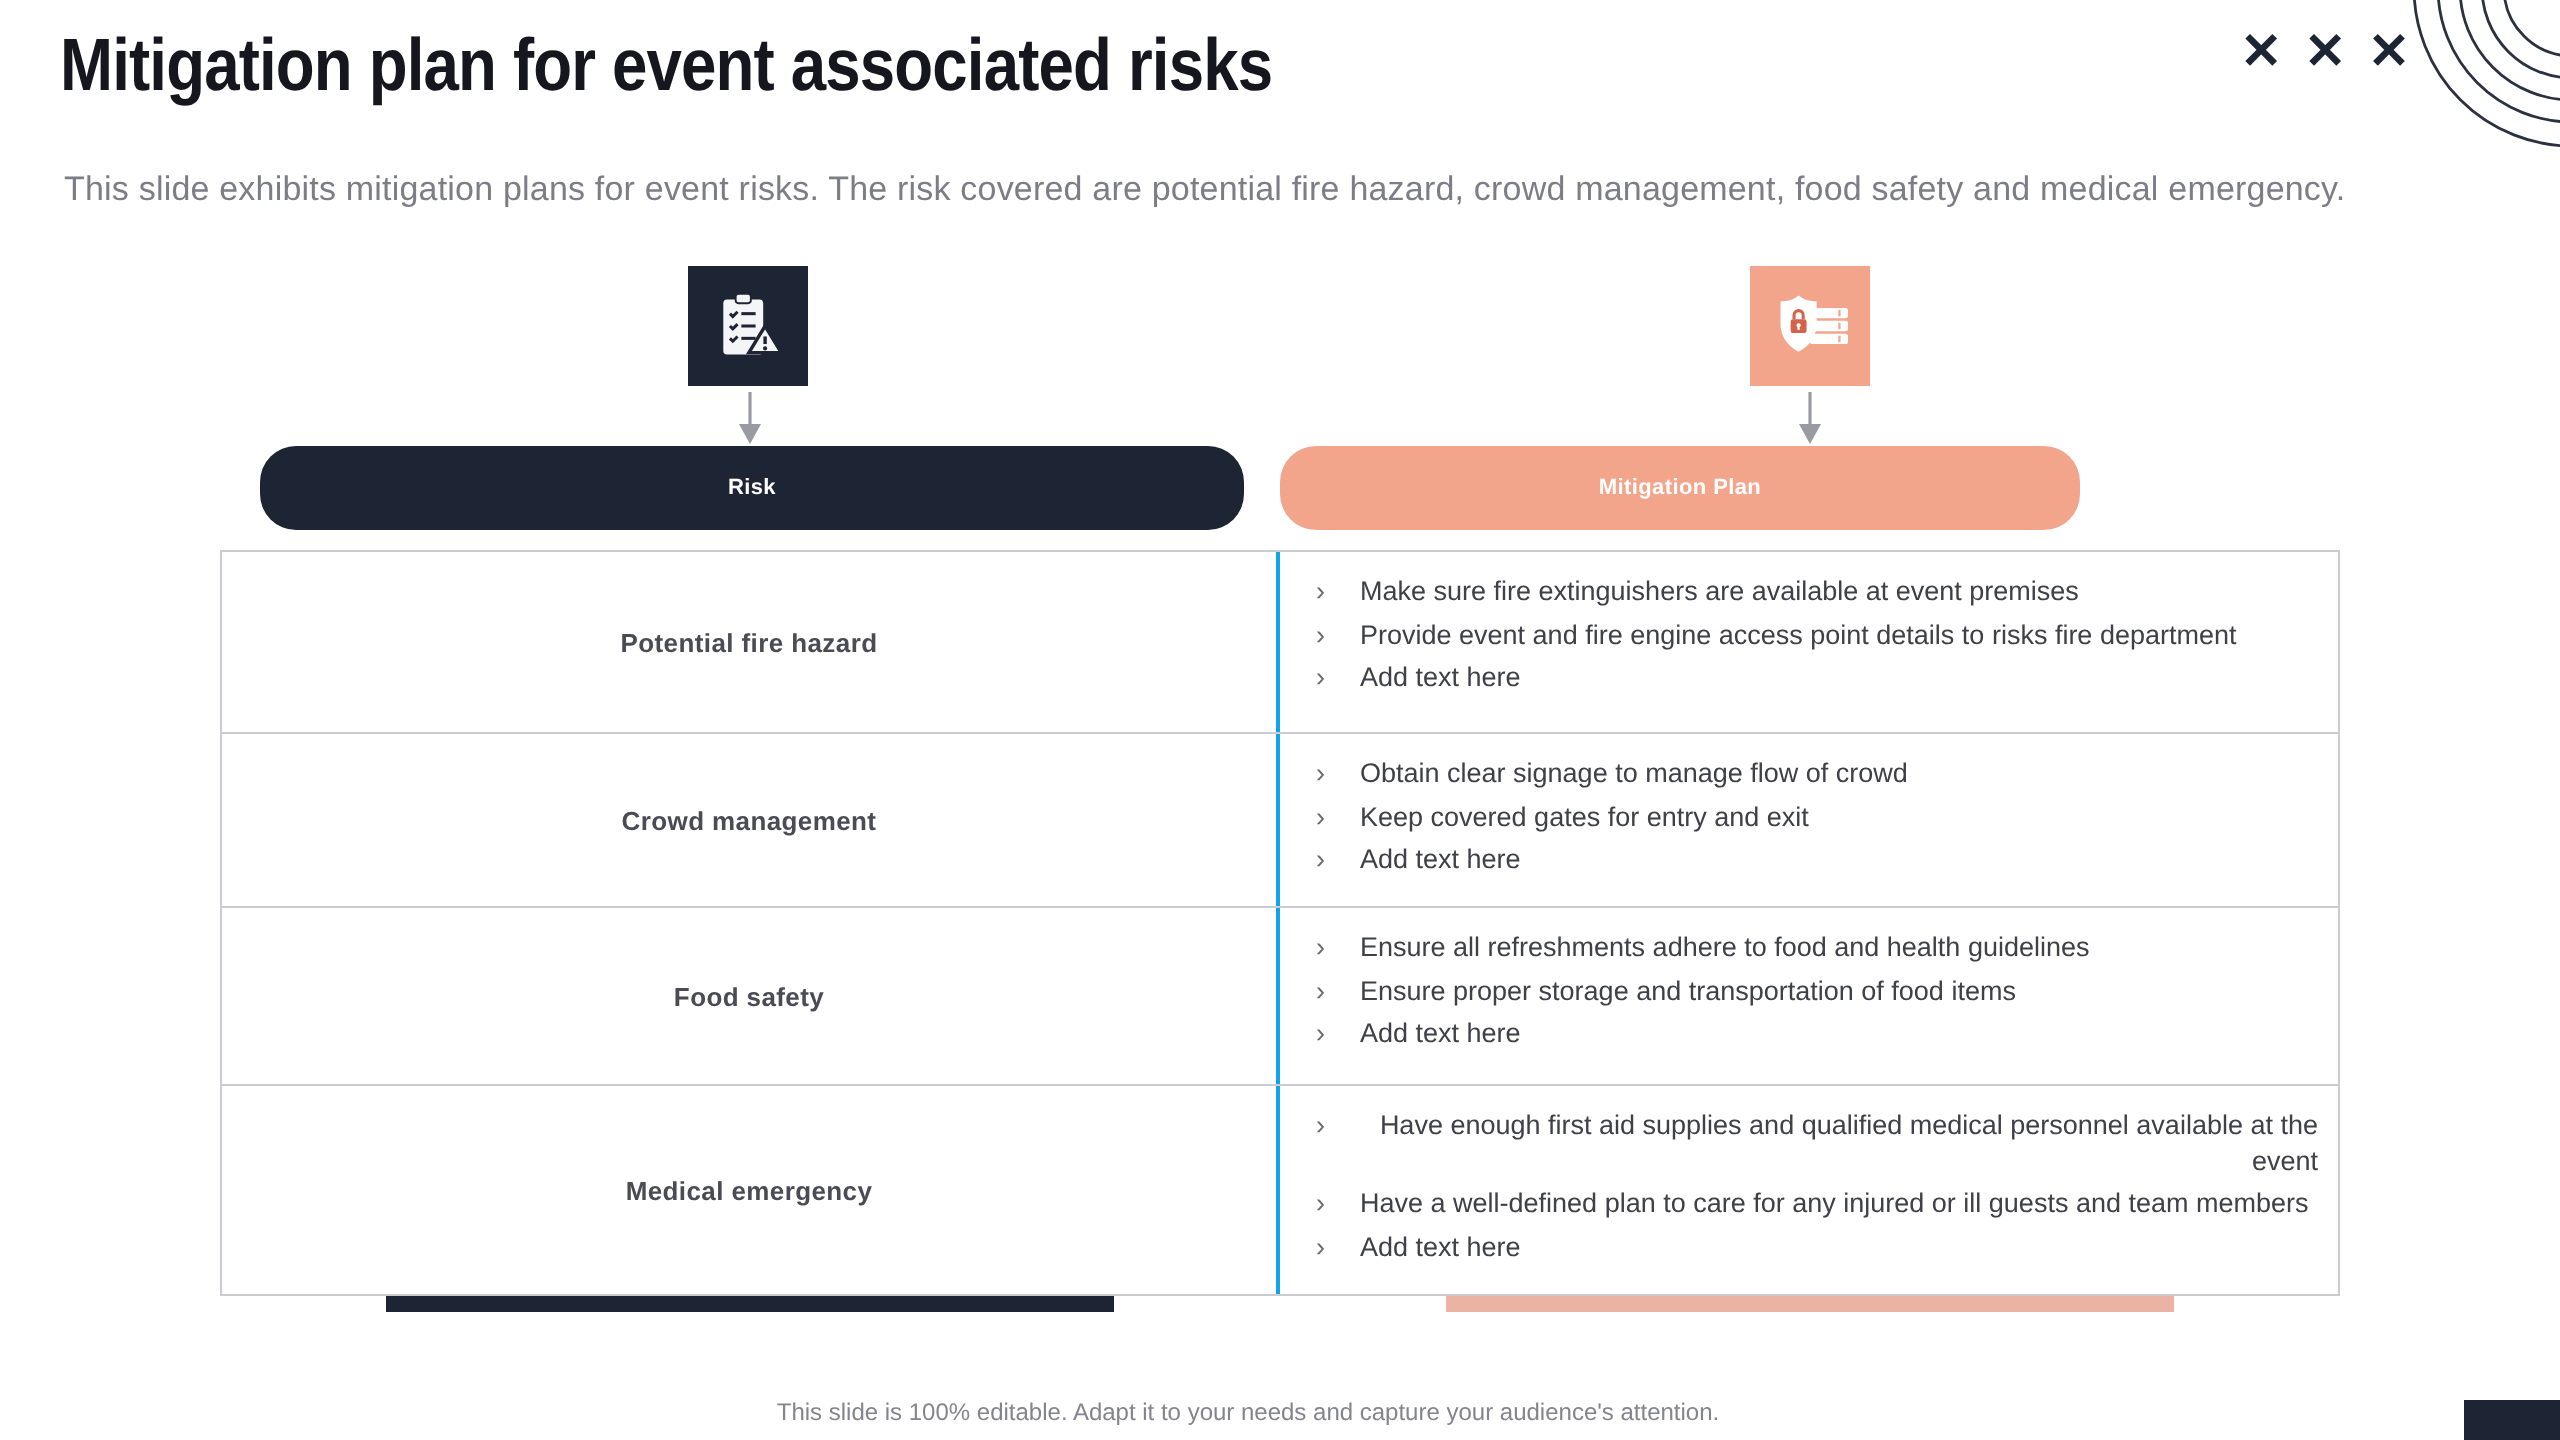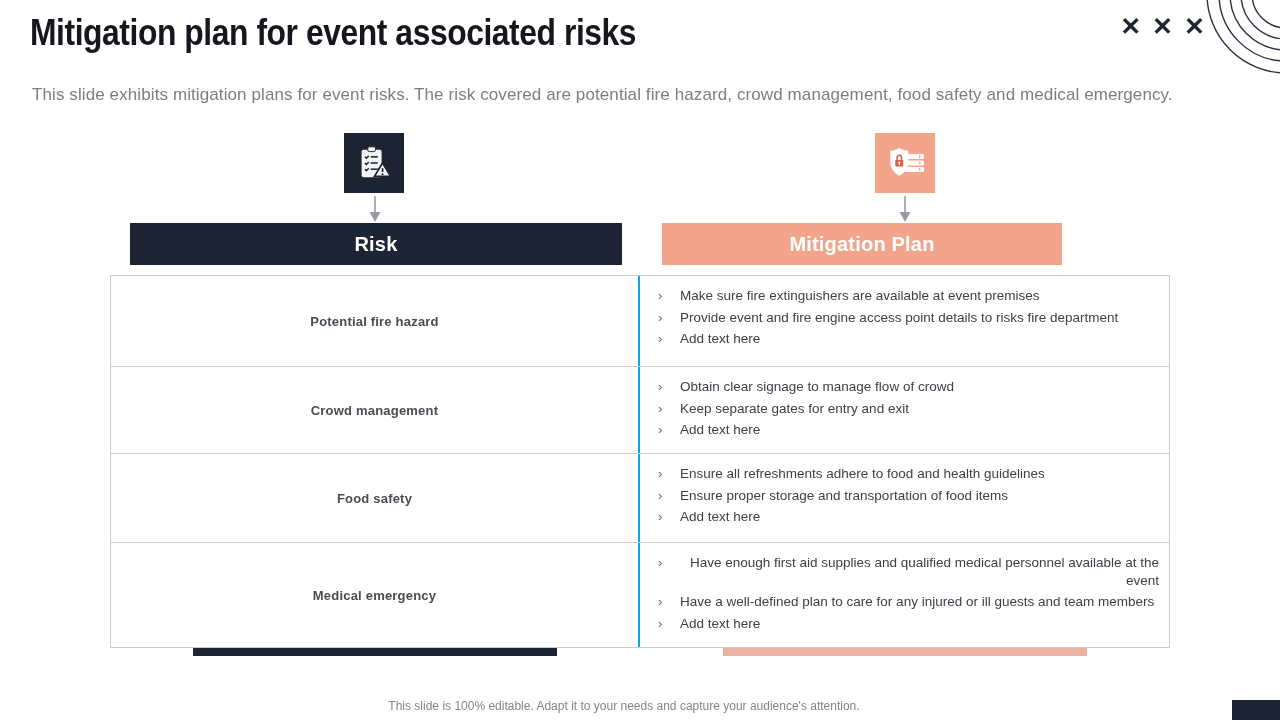--- a/index.html
+++ b/index.html
@@ -42,24 +42,24 @@
   .icon-box.dark  { left: 344px; background: #1d2433; }
   .icon-box.salmon{ left: 875px; background: #f3a58c; }
   .down-arrow { position: absolute; top: 196px; }
   .down-arrow.a1 { left: 367px; }
   .down-arrow.a2 { left: 897px; }
 
   
   .col-header {
     position: absolute; top: 223px; height: 42px;
     display: flex; align-items: center; justify-content: center;
-    color: #ffffff; font-size: 20px; font-weight: 700; letter-spacing: 0.2px;
+    color: #ffffff; font-size: 11px; font-weight: 700; letter-spacing: 0.2px; border-radius: 18px;
   }
   .col-header.risk      { left: 130px; width: 492px; background: #1d2433; }
-  .col-header.mitigation{ left: 662px; width: 400px; background: #f3a58c; }
+  .col-header.mitigation{ left: 640px; width: 400px; background: #f3a58c; }
 
   
   .risk-table {
     position: absolute; left: 110px; top: 275px; width: 1060px;
     border: 1px solid #cbccd1; background: #ffffff;
   }
   .trow { display: flex; border-top: 1px solid #cbccd1; }
   .trow:first-child { border-top: none; }
   .risk-cell {
     width: 529px; border-right: 2px solid #0ea5e9;
@@ -193,21 +193,21 @@
   <div class="trow" style="height: 87px;">
     <div class="risk-cell">Crowd management</div>
     <div class="mitigation-cell">
       <ul>
             <li>
               <span class="bullet-char">›</span>
               <span class="bullet-text">Obtain clear signage to manage flow of crowd</span>
             </li>
             <li>
               <span class="bullet-char">›</span>
-              <span class="bullet-text">Keep separate gates for entry and exit</span>
+              <span class="bullet-text">Keep covered gates for entry and exit</span>
             </li>
             <li>
               <span class="bullet-char">›</span>
               <span class="bullet-text">Add text here</span>
             </li>
           </ul>
     </div>
   </div>
 
   <div class="trow" style="height: 89px;">

